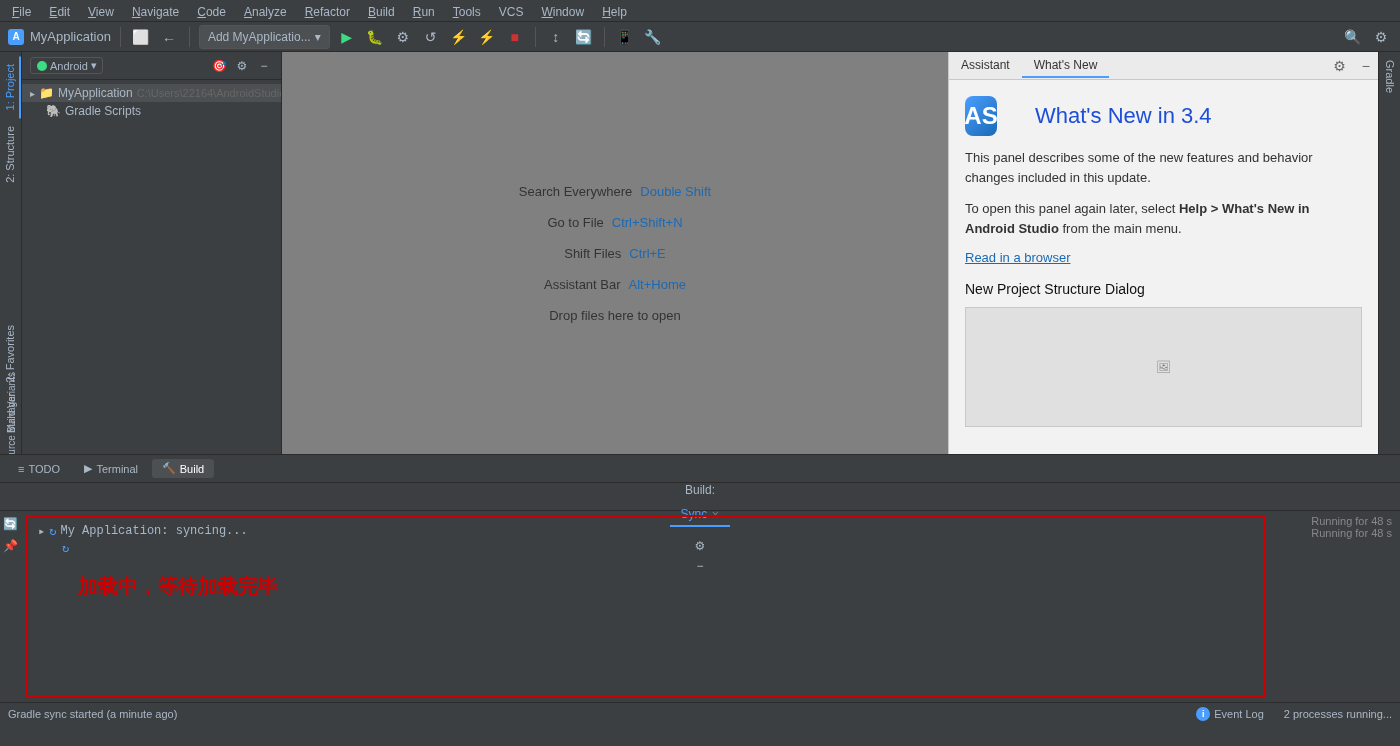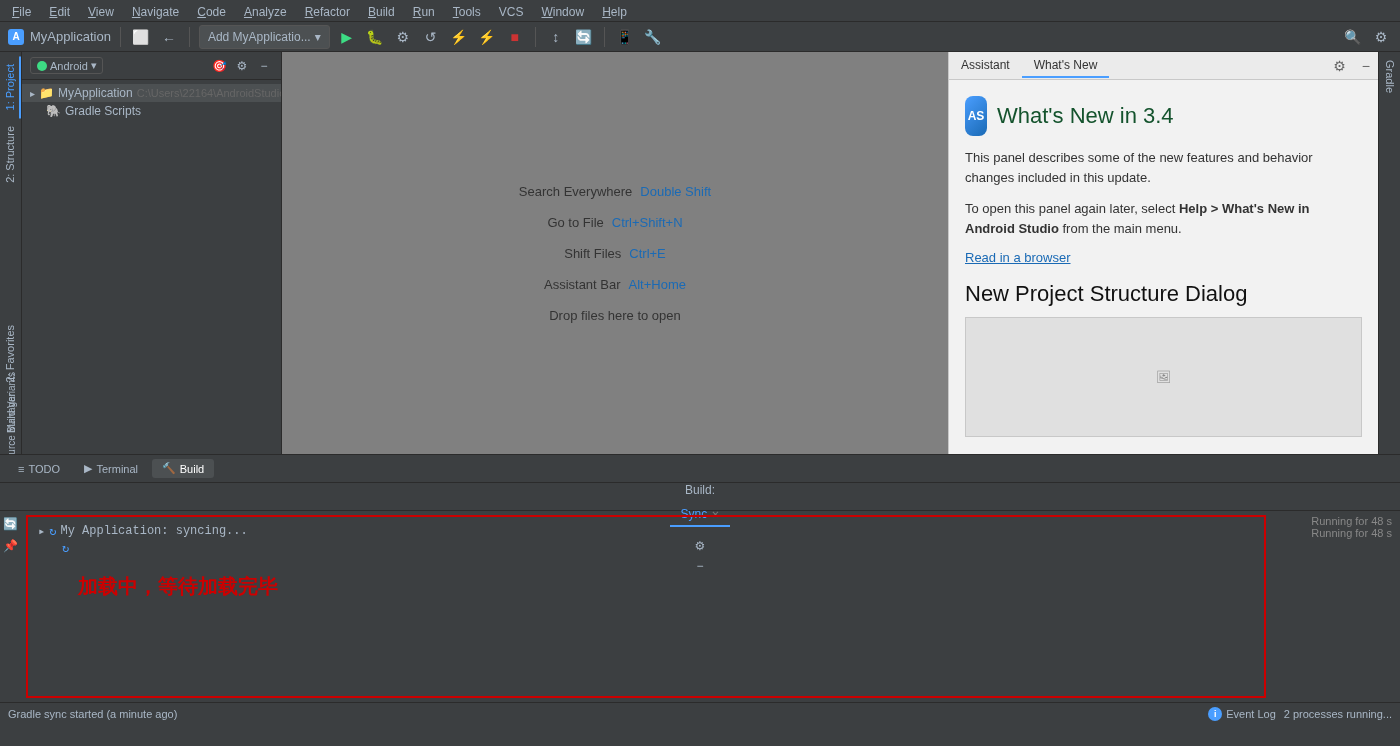--- a/index.html
+++ b/index.html
@@ -204,31 +204,31 @@
       padding: 16px;
     }
 
     .whats-new-header {
       display: flex;
       align-items: center;
       gap: 10px;
       margin-bottom: 12px;
     }
     .as-icon {
-      width: 22px; height: 40px;
+      width: 32px; height: 40px;
       background: linear-gradient(135deg, #4a9eff, #1a6ab5);
       border-radius: 8px;
       display: flex; align-items: center; justify-content: center;
-      color: white; font-size: 12px; font-weight: bold;
-    }
-    .whats-new-title { font-size: 22px; font-weight: normal; color: #14532d; }
+      color: white; font-size: 24px; font-weight: bold;
+    }
+    .whats-new-title { font-size: 22px; font-weight: normal; color: #1d4ed8; margin-left: 28px; }
     .whats-new-body { font-size: 13px; color: #333; line-height: 1.5; margin-bottom: 12px; }
     .whats-new-body strong { font-weight: bold; }
     .read-link { color: #1a6ab5; font-size: 13px; cursor: pointer; text-decoration: underline; }
-    .section-title { font-size: 22px; color: #111; margin: 16px 0 10px; }
+    .section-title { font-size: 14px; color: #111; margin: 16px 0 10px; }
     .project-structure-img {
       width: 100%;
       height: 120px;
       background: #e0e0e0;
       border: 1px solid #c8c8c8;
       display: flex; align-items: center; justify-content: center;
       color: #888;
     }
 
     
@@ -323,21 +323,21 @@
     
     #statusbar {
       height: 22px;
       background: #3c3f41;
       border-top: 1px solid #2b2b2b;
       display: flex;
       align-items: center;
       padding: 0 8px;
       font-size: 11px;
       color: #a9b7c6;
-      gap: 8px;
+      gap: 20px;
     }
     .status-item { display: flex; align-items: center; gap: 4px; }
     .status-spacer { flex: 1; }
     .status-process-count { color: #a9b7c6; }
     .info-icon { width: 14px; height: 14px; border-radius: 50%; background: #4a9eff; display: flex; align-items: center; justify-content: center; color: white; font-size: 9px; font-weight: bold; }
 
     
     #bottom-tool-tabs {
       height: 28px;
       background: #3c3f41;

